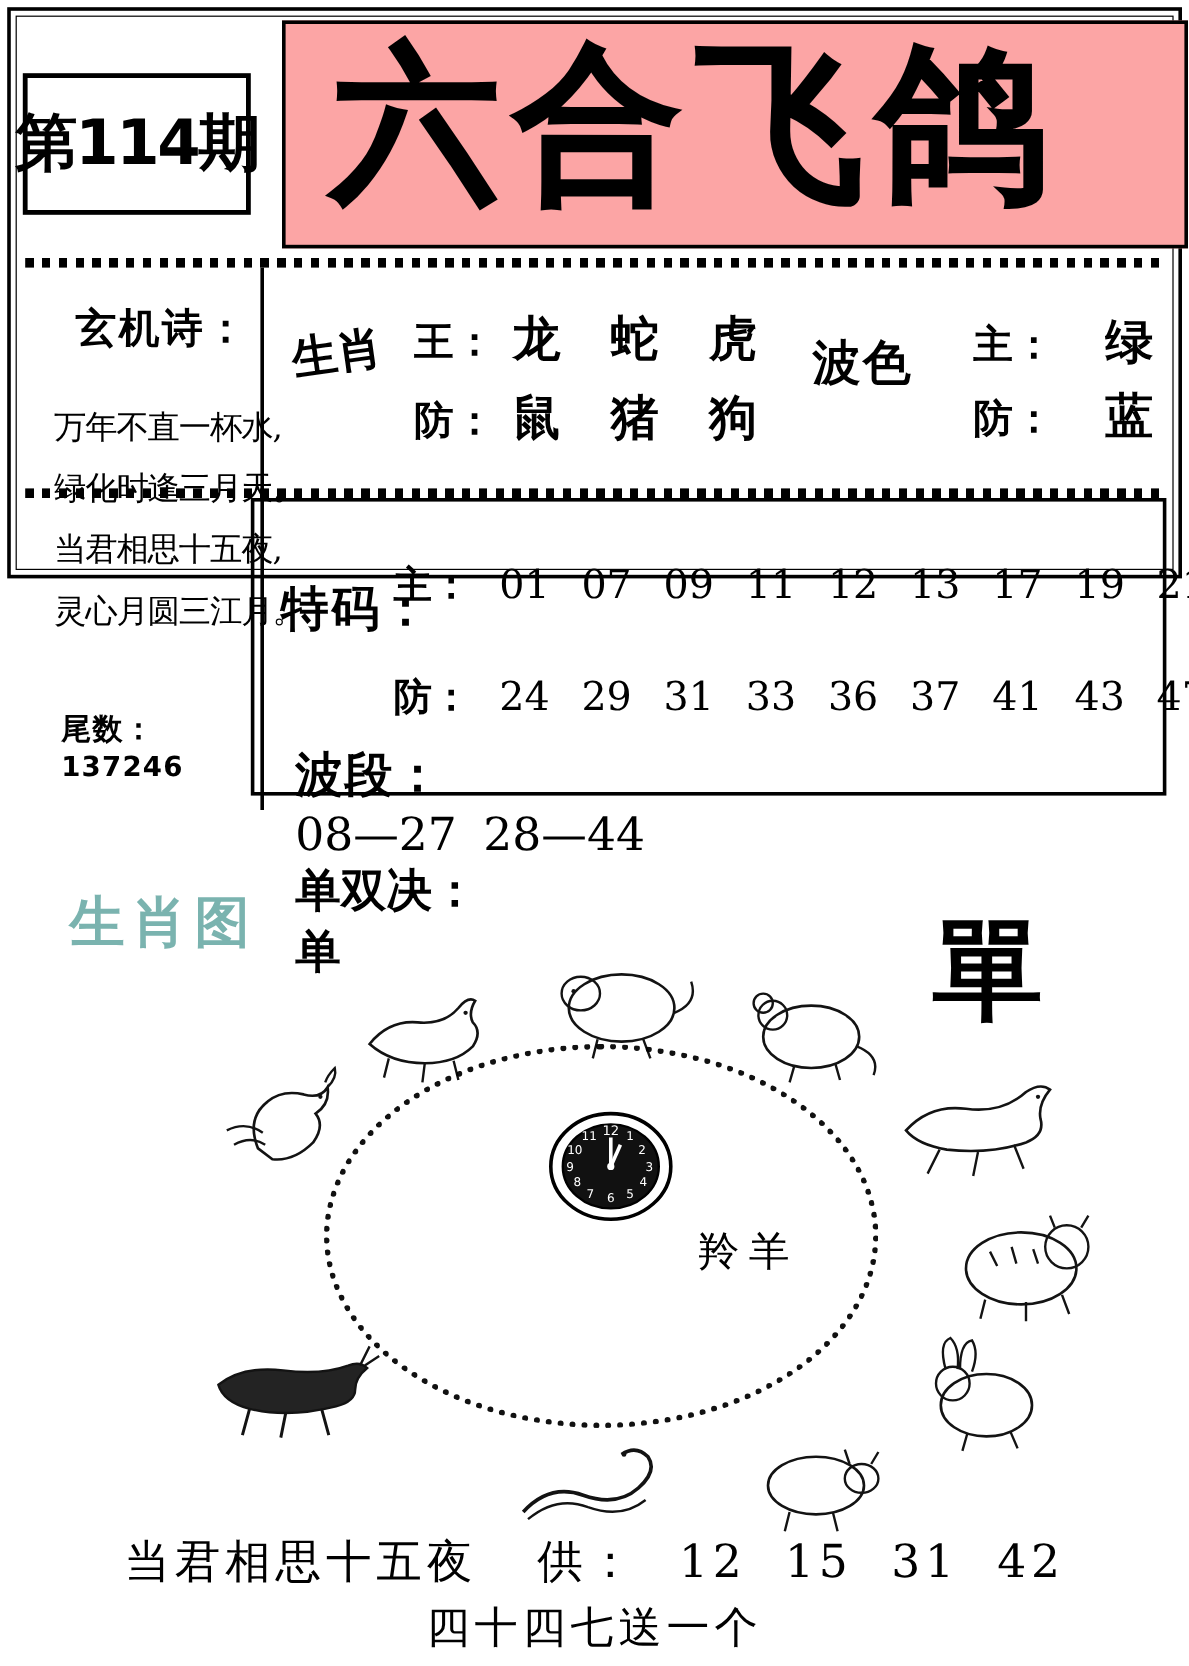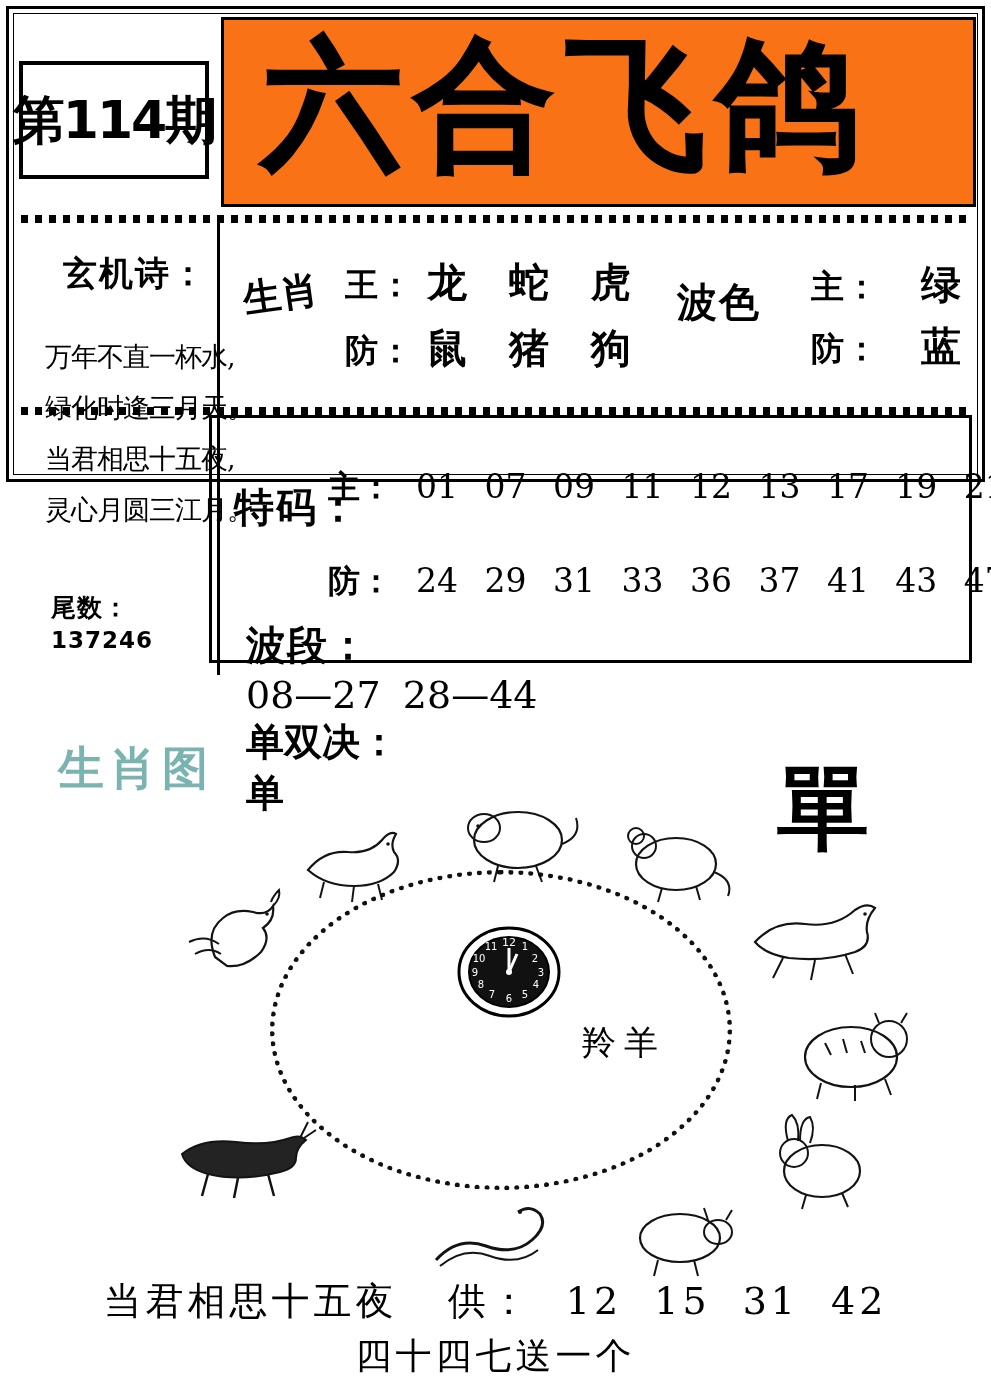--- a/index.html
+++ b/index.html
@@ -65,27 +65,27 @@
   .issue-text {
     font-family: "DejaVu Sans", sans-serif;
     font-weight: bold;
     font-size: 52px;
     letter-spacing: -2px;
     line-height: 1;
     white-space: nowrap;
   }
   .title-box {
     position: absolute;
-    left: 202px;
+    left: 216px;
     top: 0px;
     width: 755px;
     height: 190px;
     border: 3px solid #000;
     box-sizing: border-box;
-    background: #f97316;
+    background: #fca5a5;
     overflow: hidden;
   }
   .title-text {
     position: absolute;
     left: 38px;
     top: -4px;
     font-family: "DejaVu Serif", serif;
     font-weight: bold;
     font-size: 140px;
     letter-spacing: 12px;

